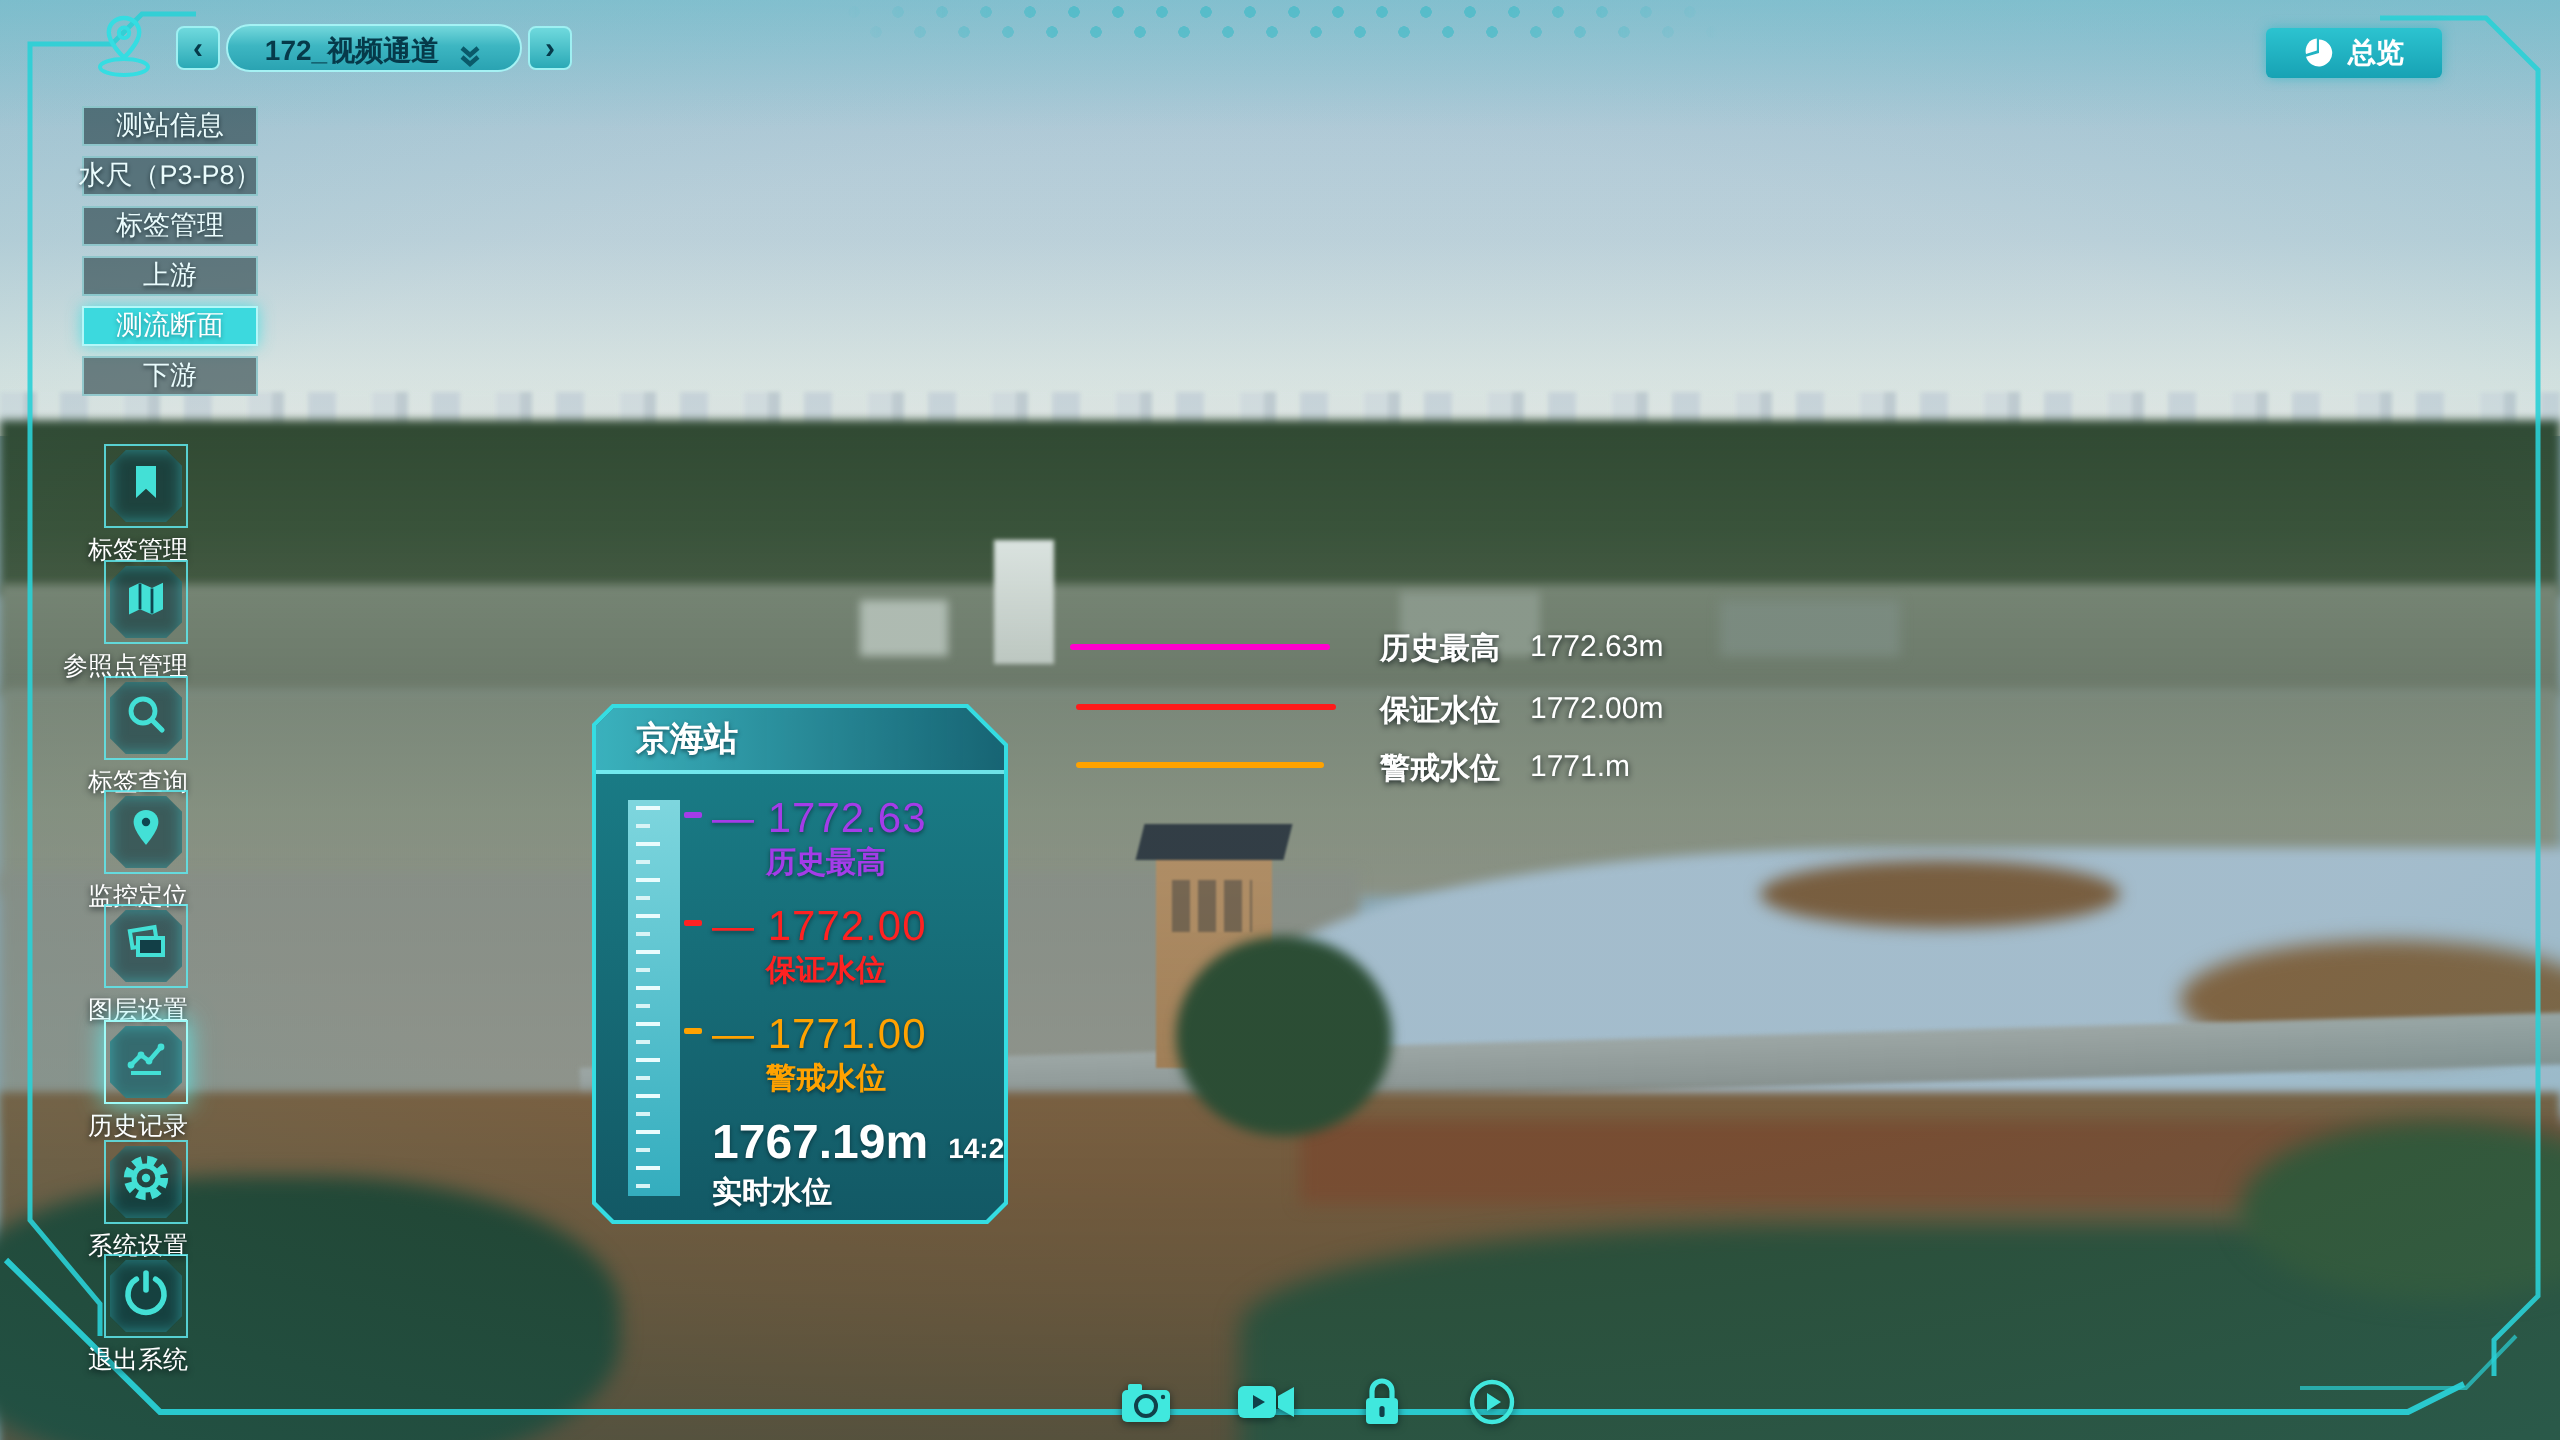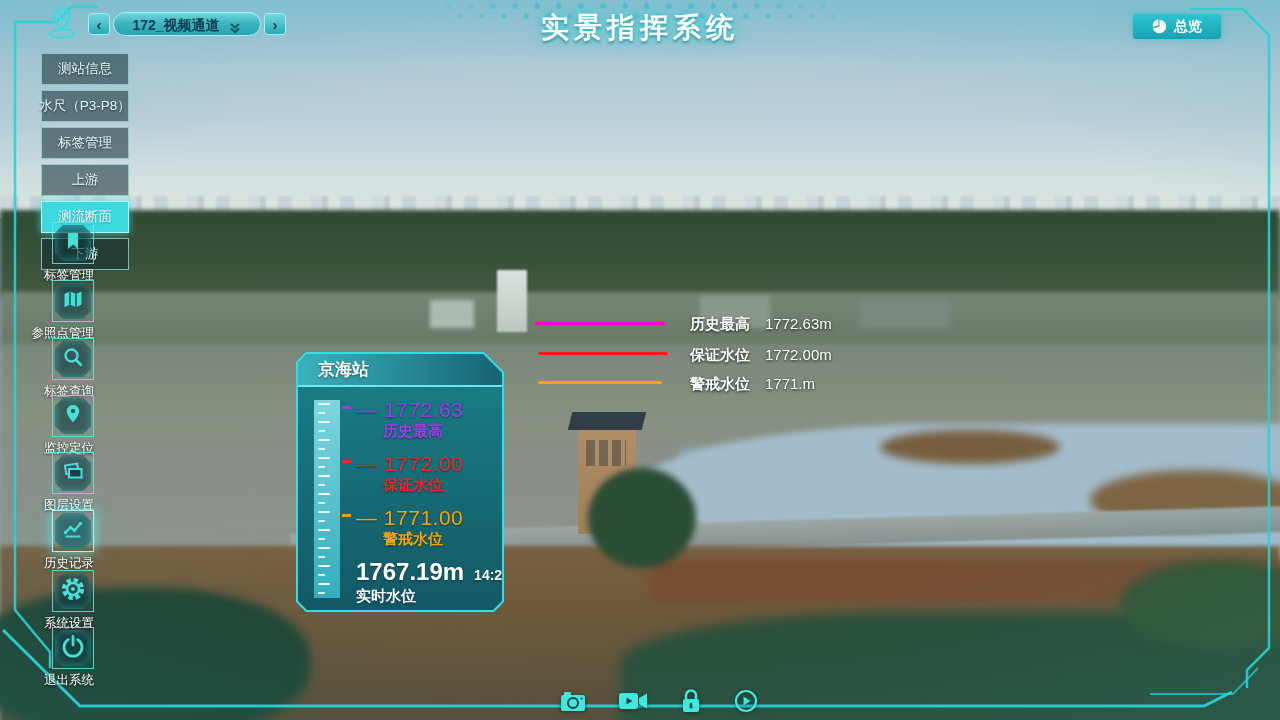--- a/index.html
+++ b/index.html
@@ -59,21 +59,21 @@
   .chan-cap{margin:0 3px;height:24px;width:148px;display:flex;align-items:flex-end;justify-content:center;gap:8px;
     background:linear-gradient(#74d8dc 0%,#3db6c2 45%,#2aa3b2 100%);border:1px solid #a5f2f4;border-radius:12px;
     color:#063a4a;font-size:14px;font-weight:bold;}
   .title{position:absolute;left:0;right:0;top:9px;text-align:center;color:#ffffff;font-size:28px;font-weight:bold;letter-spacing:5px;
     text-shadow:0 0 10px rgba(46,210,220,.95),0 0 18px rgba(46,210,220,.6),0 2px 3px rgba(0,40,50,.55);}
   .overview{position:absolute;left:1133px;top:14px;width:88px;height:25px;border-radius:3px;display:flex;align-items:center;justify-content:center;gap:7px;
     background:linear-gradient(#2cc3d0,#17a2b4);color:#fff;font-size:14px;font-weight:bold;cursor:pointer;box-shadow:0 0 6px rgba(30,180,195,.6);}
 
   
   .nav{position:absolute;left:41px;top:53px;width:88px;display:flex;flex-direction:column;gap:5px;}
-  .nav-btn{height:32px;display:flex;align-items:center;justify-content:center;font-size:13.5px;color:#eafcfd;cursor:pointer;
+  .nav-btn{height:20px;display:flex;align-items:center;justify-content:center;font-size:13.5px;color:#eafcfd;cursor:pointer;
     background:rgba(18,44,50,.55);border:1px solid rgba(160,225,230,.75);text-shadow:0 1px 2px rgba(0,20,25,.7);white-space:nowrap;}
   .nav-btn.active{background:#3cd9de;border-color:#b4f7f8;color:#ffffff;text-shadow:0 1px 2px rgba(0,70,80,.5);box-shadow:0 0 8px rgba(60,220,225,.8);}
 
   
   .tools{position:absolute;left:38px;top:222px;width:56px;}
   .tool{position:absolute;left:0;width:56px;display:flex;flex-direction:column;align-items:flex-end;cursor:pointer;}
   .tool-box{position:relative;width:42px;height:42px;border:1px solid rgba(95,232,236,.85);display:flex;align-items:center;justify-content:center;}
   .tool-box::before{content:"";position:absolute;inset:2px;background:rgba(14,58,66,.62);
     clip-path:polygon(22% 0,78% 0,100% 22%,100% 78%,78% 100%,22% 100%,0 78%,0 22%);
     box-shadow:inset 0 0 8px rgba(70,225,230,.5);}
@@ -170,21 +170,20 @@
     <div class="chan-cap">
       <span>172_视频通道</span>
       <svg width="14" height="14" viewBox="0 0 14 14">
         <polyline points="3,3 7,6.5 11,3" fill="none" stroke="#0a5a6a" stroke-width="2.2"></polyline>
         <polyline points="3,7.5 7,11 11,7.5" fill="none" stroke="#0a5a6a" stroke-width="2.2"></polyline>
       </svg>
     </div>
     <div class="chan-btn">›</div>
   </div>
 
-  <div class="title">实景指挥系统</div>
 
   <div class="overview">
     <svg width="15" height="15" viewBox="0 0 15 15">
       <path d="M7.5 7.5 L7.5 0.8 A6.7 6.7 0 1 1 1 9.4 Z" fill="#ffffff"></path>
       <path d="M6 6 L6 0 A6.3 6.3 0 0 0 0.6 7.8 Z" fill="#ffffff" transform="translate(0.4,0.2)"></path>
     </svg>
     <span>总览</span>
   </div>
 
   <div class="nav">

